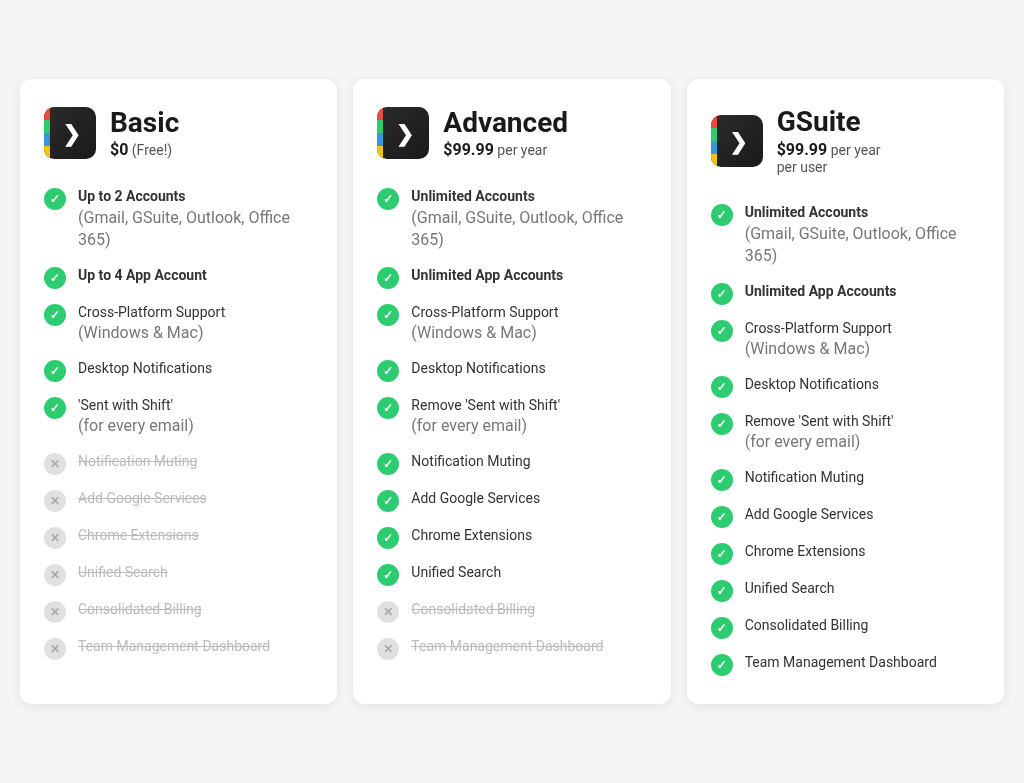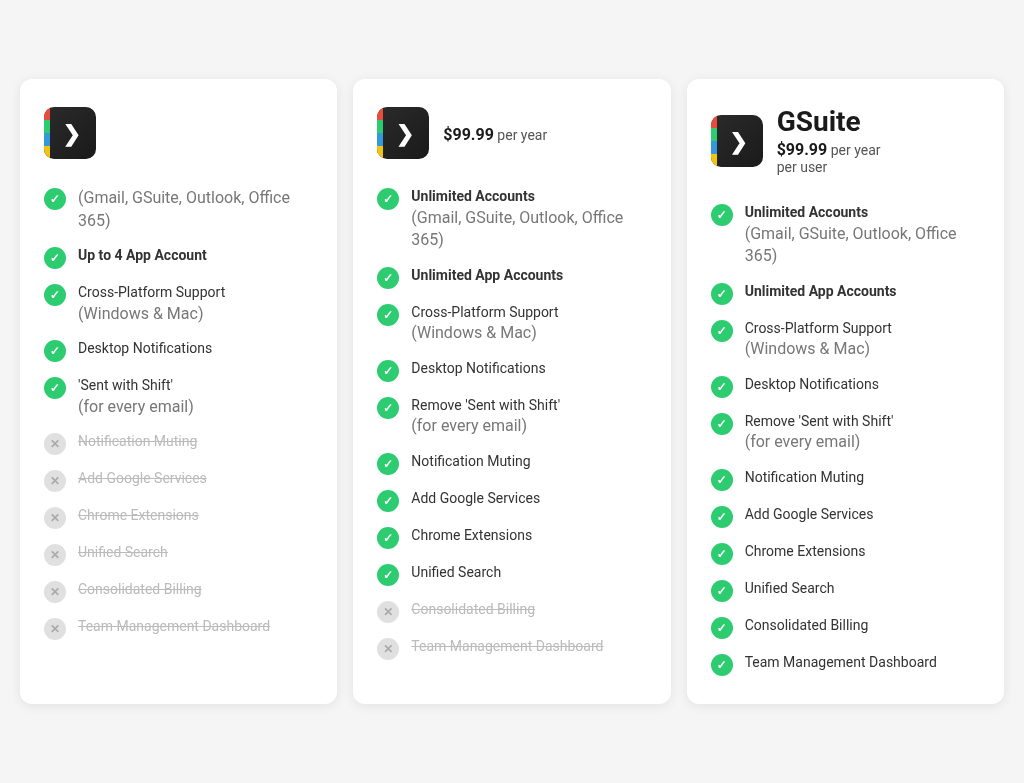--- a/index.html
+++ b/index.html
@@ -125,25 +125,29 @@
   </style>
 </head>
 <body>
 
 <div class="pricing-container">
 <div class="plan-card">
       <div class="plan-header">
         <div class="plan-logo">
           <span class="plan-logo-arrow">❯</span>
         </div>
+        <div class="plan-title-group">
+          <div class="plan-name">Basic</div>
+          <div class="plan-price"><strong>$0</strong> (Free!)</div>
+        </div>
       </div>
       <ul class="features-list">
         <li class="feature-item">
           <div class="feature-icon check">✓</div>
-          <div class="feature-text"><span>(Gmail, GSuite, Outlook, Office 365)</span></div>
+          <div class="feature-text"><strong>Up to 2 Accounts</strong><span>(Gmail, GSuite, Outlook, Office 365)</span></div>
         </li>
         <li class="feature-item">
           <div class="feature-icon check">✓</div>
           <div class="feature-text">
             <strong>Up to 4 App Account</strong>
           </div>
         </li>
         <li class="feature-item">
           <div class="feature-icon check">✓</div>
           <div class="feature-text">Cross-Platform Support<br><span>(Windows &amp; Mac)</span></div>
@@ -181,20 +185,21 @@
           <div class="feature-text unavailable">Team Management Dashboard</div>
         </li>
       </ul>
     </div>
     <div class="plan-card">
       <div class="plan-header">
         <div class="plan-logo">
           <span class="plan-logo-arrow">❯</span>
         </div>
         <div class="plan-title-group">
+          <div class="plan-name">Advanced</div>
           <div class="plan-price"><strong>$99.99</strong> per year</div>
         </div>
       </div>
       <ul class="features-list">
         <li class="feature-item">
           <div class="feature-icon check">✓</div>
           <div class="feature-text"><strong>Unlimited Accounts</strong><span>(Gmail, GSuite, Outlook, Office 365)</span></div>
         </li>
         <li class="feature-item">
           <div class="feature-icon check">✓</div>

